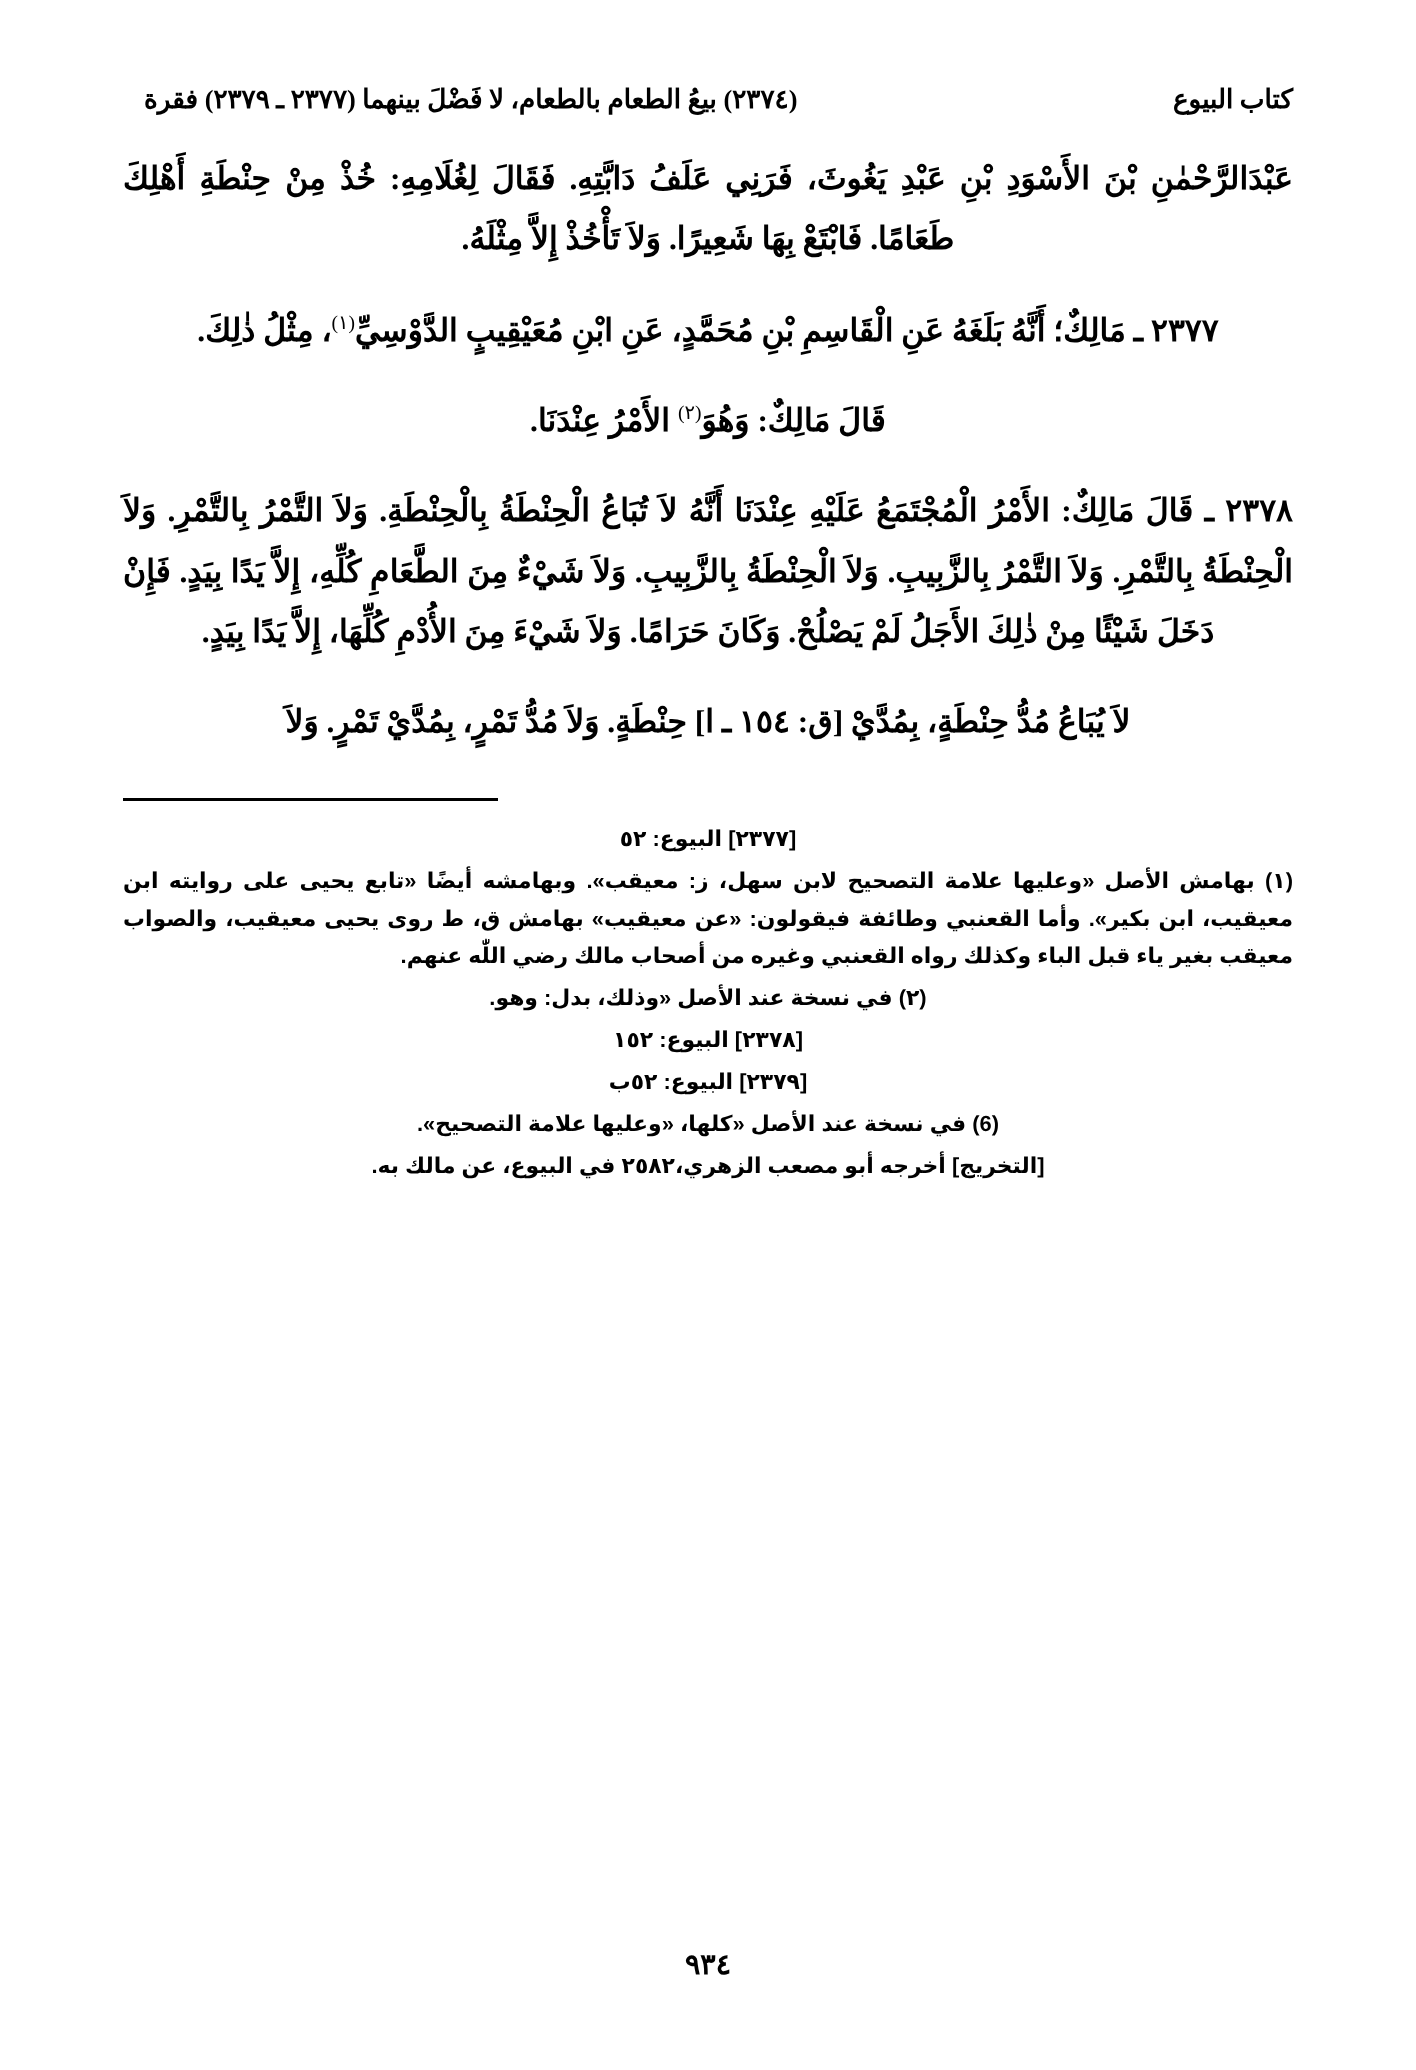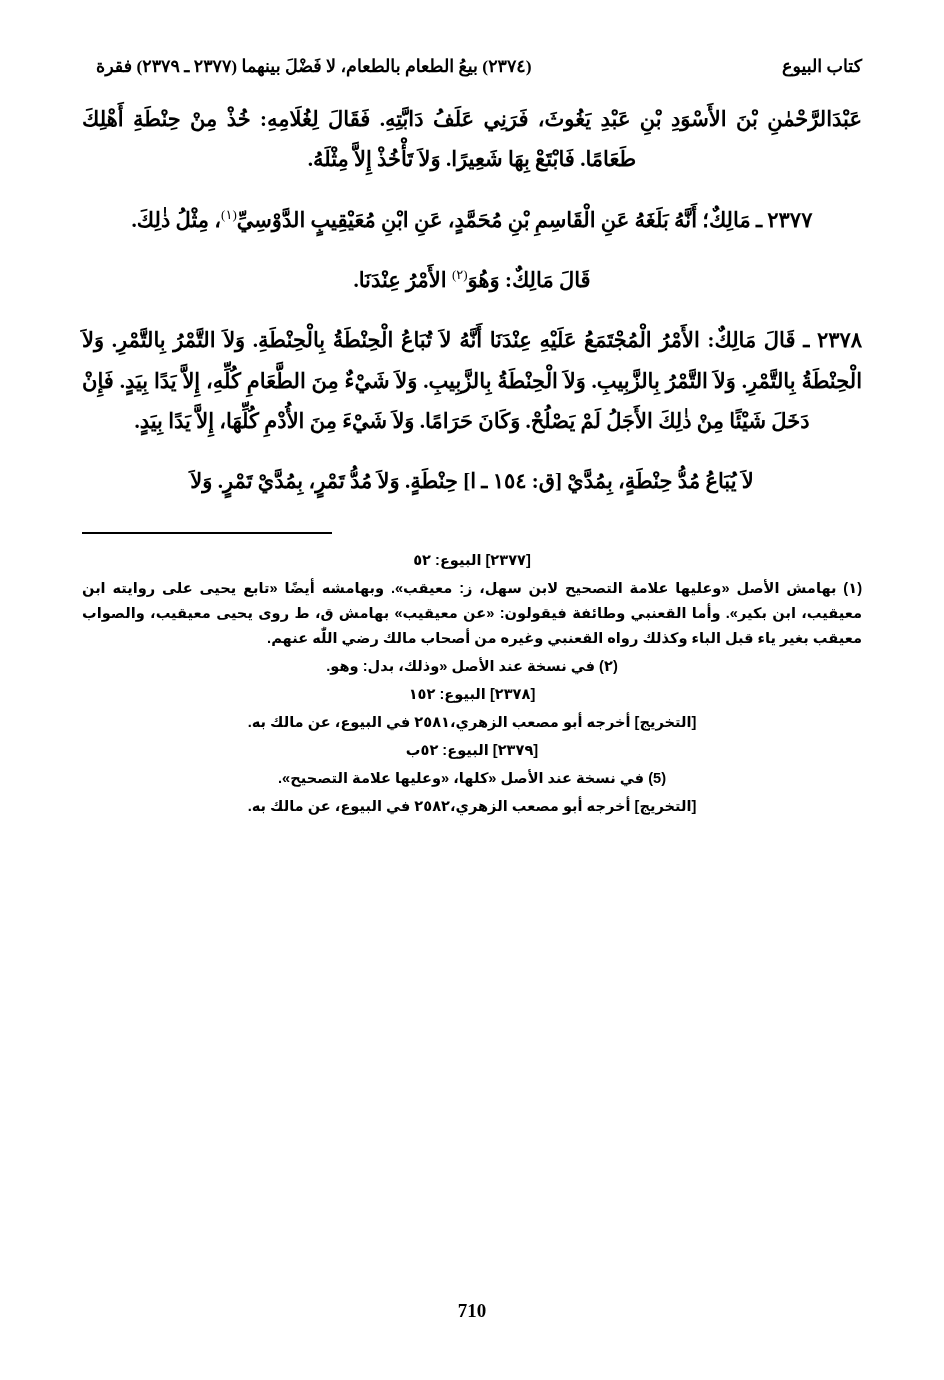--- a/index.html
+++ b/index.html
@@ -135,21 +135,20 @@
 
   <div class="fn-rule-wrap">
     <div class="fn-rule"></div>
   </div>
 
   <div class="footnotes">
     <p class="fn center">[٢٣٧٧] البيوع: ٥٢</p>
     <p class="fn just">(١) بهامش الأصل «وعليها علامة التصحيح لابن سهل، ز: معيقب». وبهامشه أيضًا «تابع يحيى على روايته ابن معيقيب، ابن بكير». وأما القعنبي وطائفة فيقولون: «عن معيقيب» بهامش ق، ط روى يحيى معيقيب، والصواب معيقب بغير ياء قبل الباء وكذلك رواه القعنبي وغيره من أصحاب مالك رضي اللّٰه عنهم.</p>
     <p class="fn center">(٢) في نسخة عند الأصل «وذلك، بدل: وهو.</p>
     <p class="fn center">[٢٣٧٨] البيوع: ١٥٢</p>
-    <p class="fn center">[التخريج] أخرجه أبو مصعب الزهري،٢٥٨١ في البيوع، عن مالك به.</p>
     <p class="fn center">[٢٣٧٩] البيوع: ٥٢ب</p>
-    <p class="fn center">(5) في نسخة عند الأصل «كلها، «وعليها علامة التصحيح».</p>
+    <p class="fn center">(6) في نسخة عند الأصل «كلها، «وعليها علامة التصحيح».</p>
     <p class="fn center">[التخريج] أخرجه أبو مصعب الزهري،٢٥٨٢ في البيوع، عن مالك به.</p>
   </div>
 
-  <div class="page-number">710</div>
+  <div class="page-number">٩٣٤</div>
 
 </div>
 
 </body></html>

